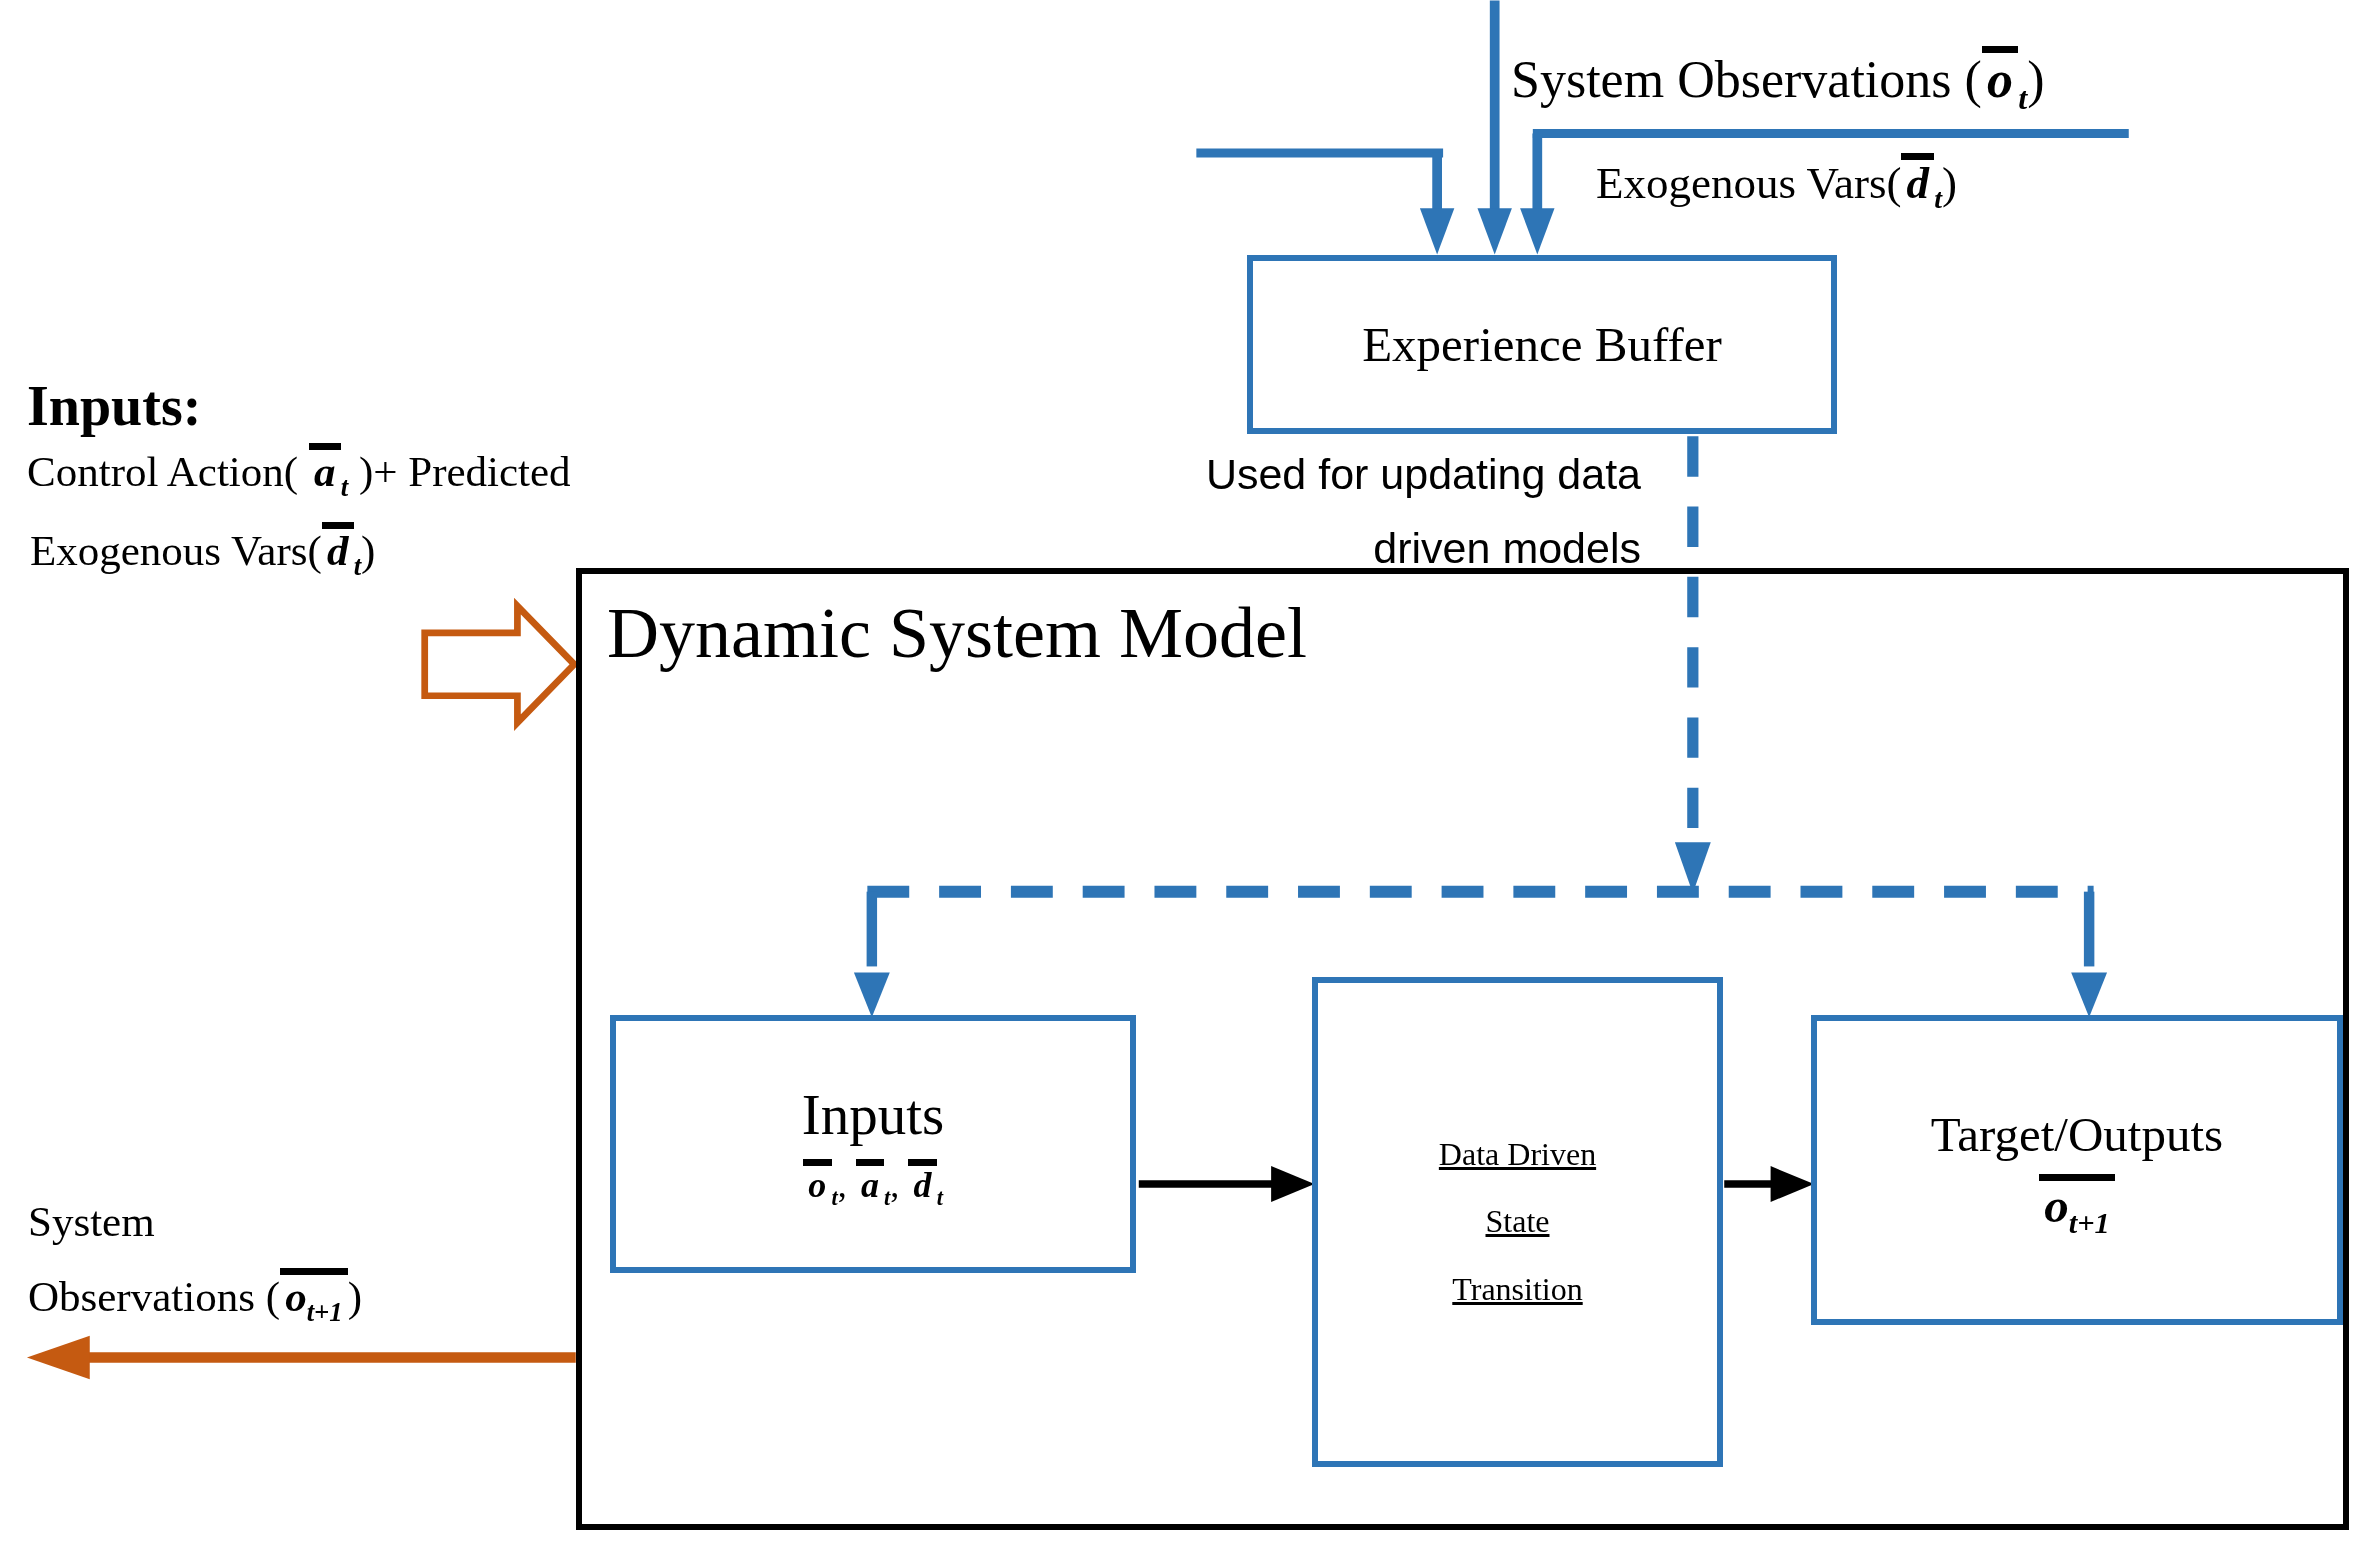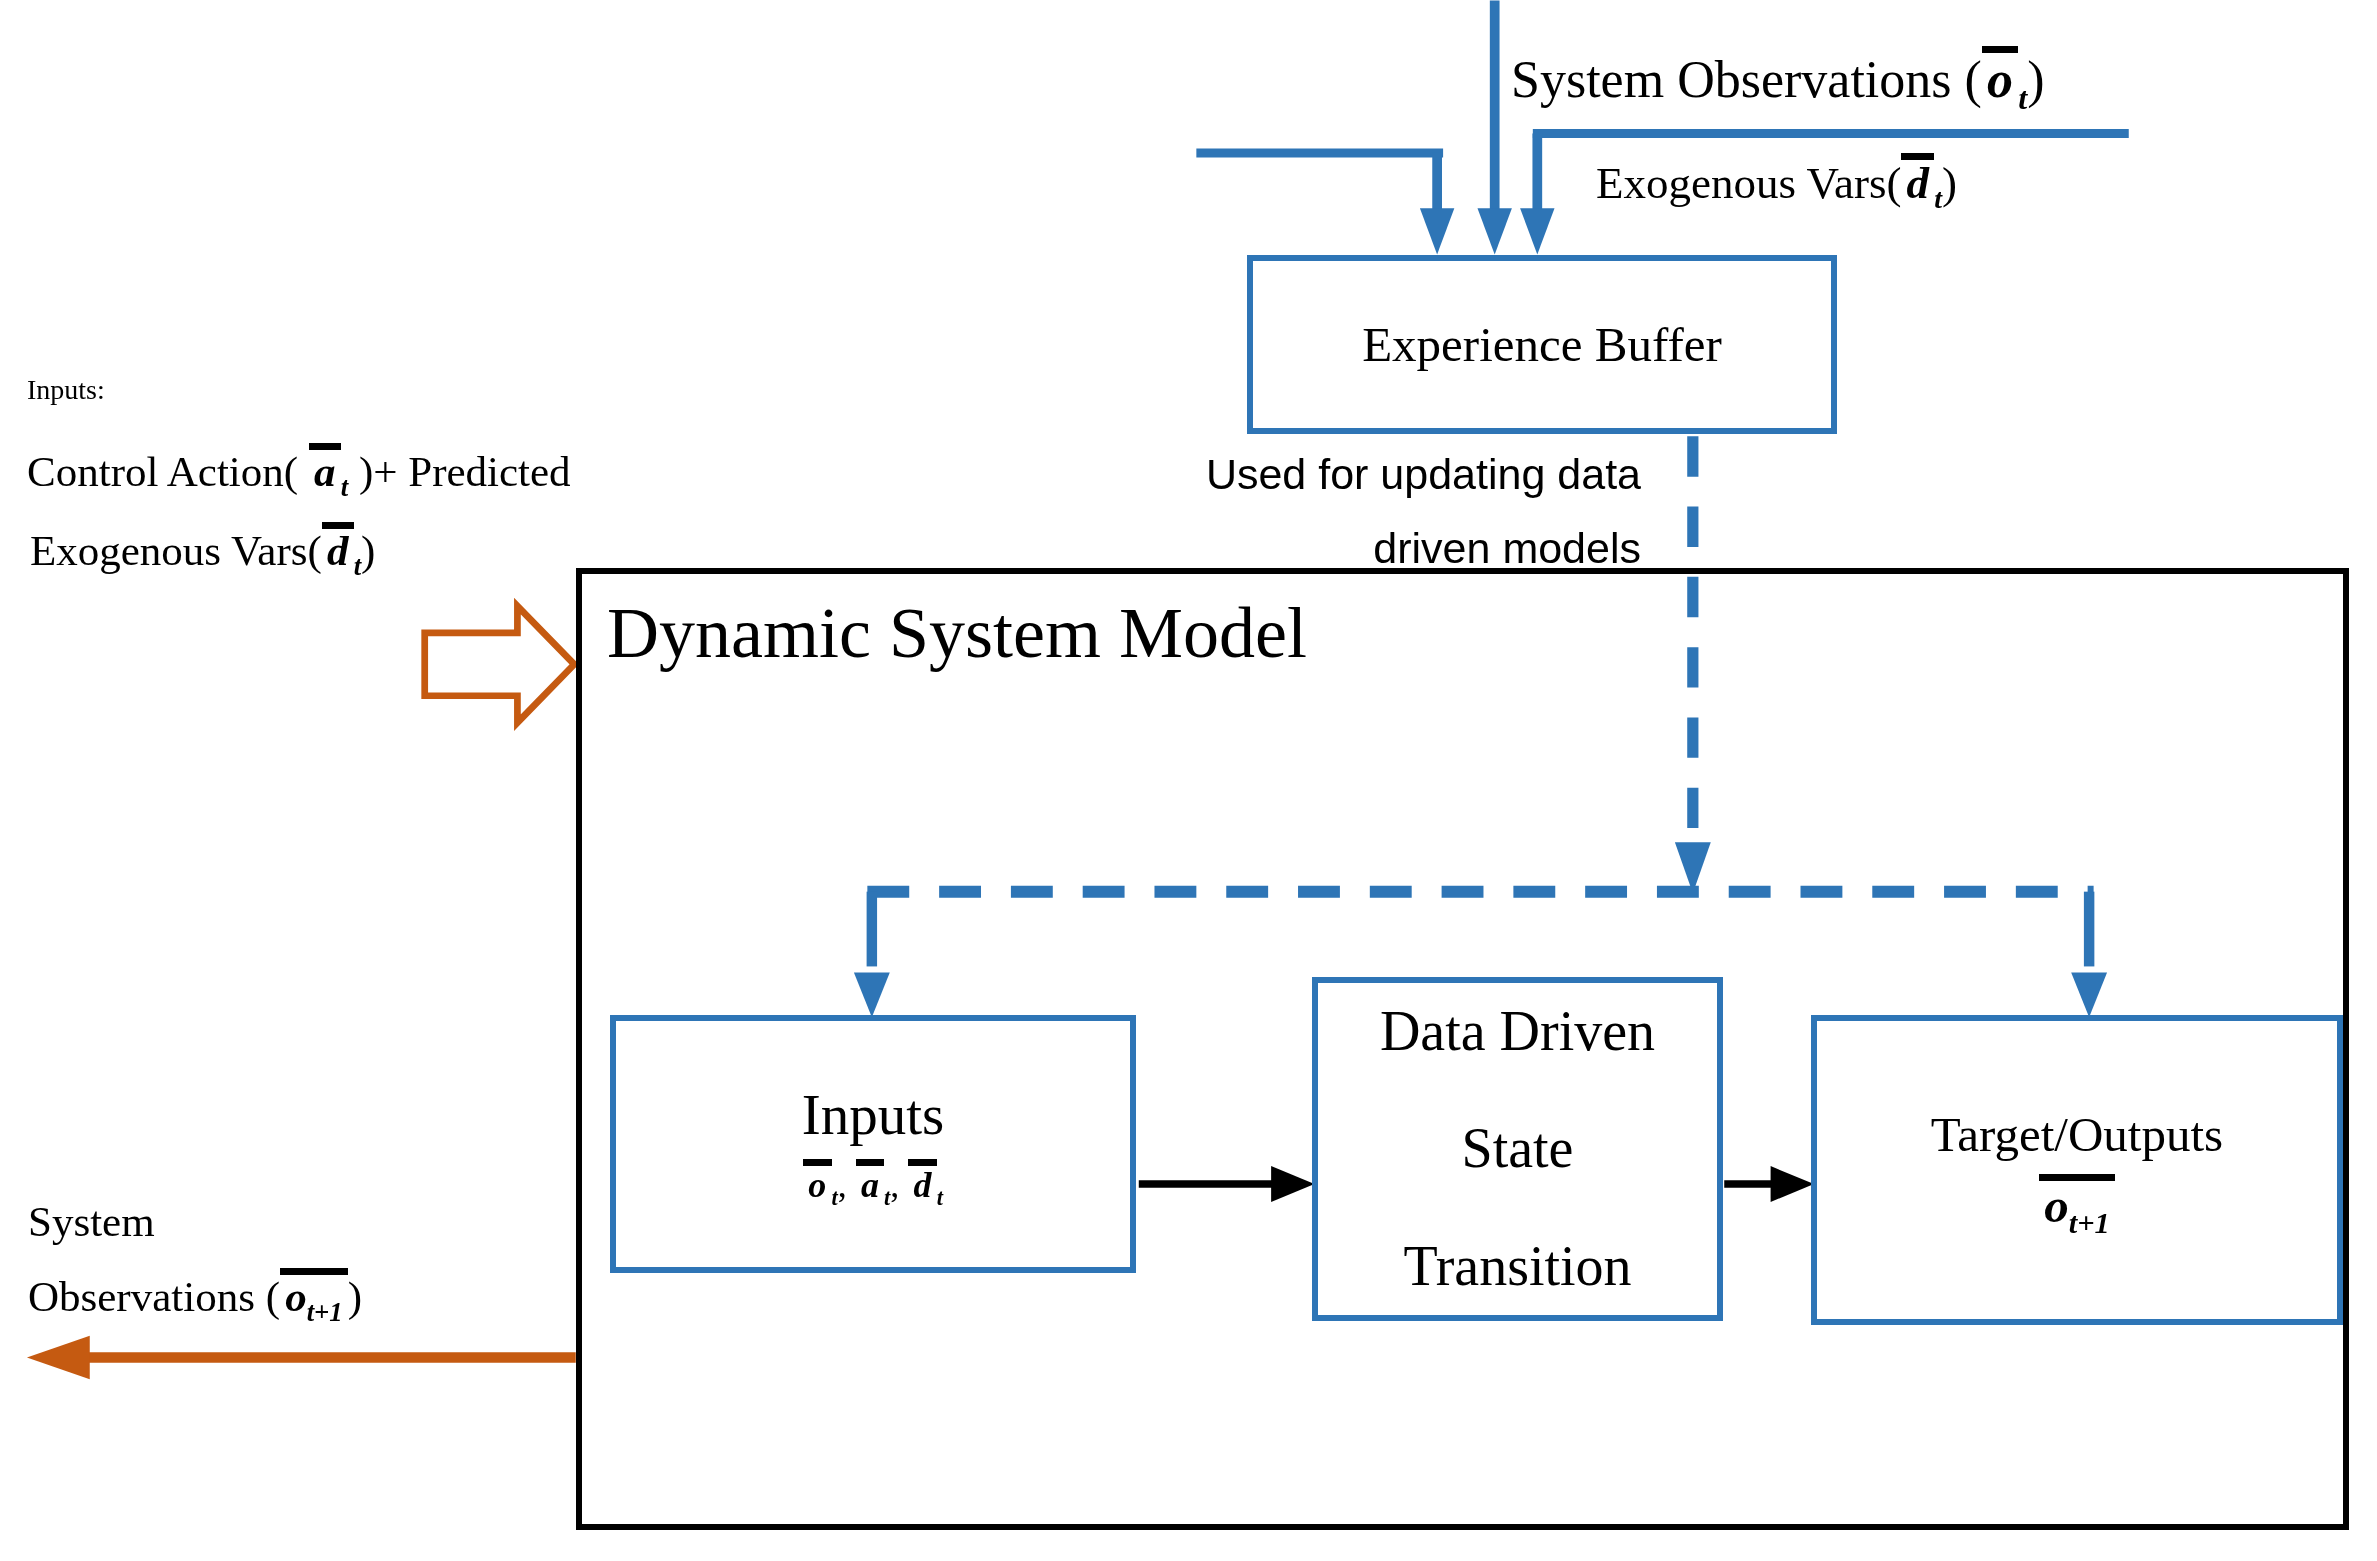--- a/index.html
+++ b/index.html
@@ -99,38 +99,38 @@
   <div class="abs z2 sans" style="right:736px;top:438px;font-size:43px;line-height:1.72;text-align:right;">
     <div>Used for updating data</div>
     <div>driven models</div>
   </div>
 
   <div class="blackbox z2" style="left:576px;top:568px;width:1773px;height:962px;"></div>
   <div class="abs z2 serif" style="left:607px;top:592px;font-size:72px;">
     <span>Dynamic System Model</span>
   </div>
 
-  <div class="abs z2 serif" style="left:27px;top:374px;font-size:28px;">
+  <div class="abs z2 serif" style="left:27px;top:374px;font-size:56px;font-weight:bold;">
     <span>Inputs:</span>
   </div>
   <div class="abs z2 serif" style="left:27px;top:443px;font-size:43px;">
     <span>Control Action( </span><span class="ov mv">a</span><sub>t</sub><span> )+ Predicted</span>
   </div>
   <div class="abs z2 serif" style="left:30px;top:522px;font-size:43px;">
     <span>Exogenous Vars(</span><span class="ov mv">d</span><sub>t</sub><span>)</span>
   </div>
 
   <div class="bluebox z2" style="left:610px;top:1015px;width:526px;height:258px;gap:12px;">
     <div style="font-size:57px;">Inputs</div>
     <div style="font-size:36px;">
       <span class="ov mv">o</span><sub>t</sub><span>, </span><span class="ov mv">a</span><sub>t</sub><span>, </span><span class="ov mv">d</span><sub>t</sub>
     </div>
   </div>
 
-  <div class="bluebox z2" style="left:1312px;top:977px;width:411px;height:344px;font-size:56px;line-height:2.1;">
+  <div class="bluebox z2" style="left:1312px;top:977px;width:411px;height:490px;font-size:32px;line-height:2.1;text-decoration:underline;">
     <div>Data Driven</div>
     <div>State</div>
     <div>Transition</div>
   </div>
 
   <div class="bluebox z2" style="left:1811px;top:1015px;width:532px;height:310px;gap:10.5px;">
     <div style="font-size:49px;">Target/Outputs</div>
     <div style="font-size:49px;">
       <span class="ov"><span class="mv">o</span><sub>t+1</sub></span>
     </div>

